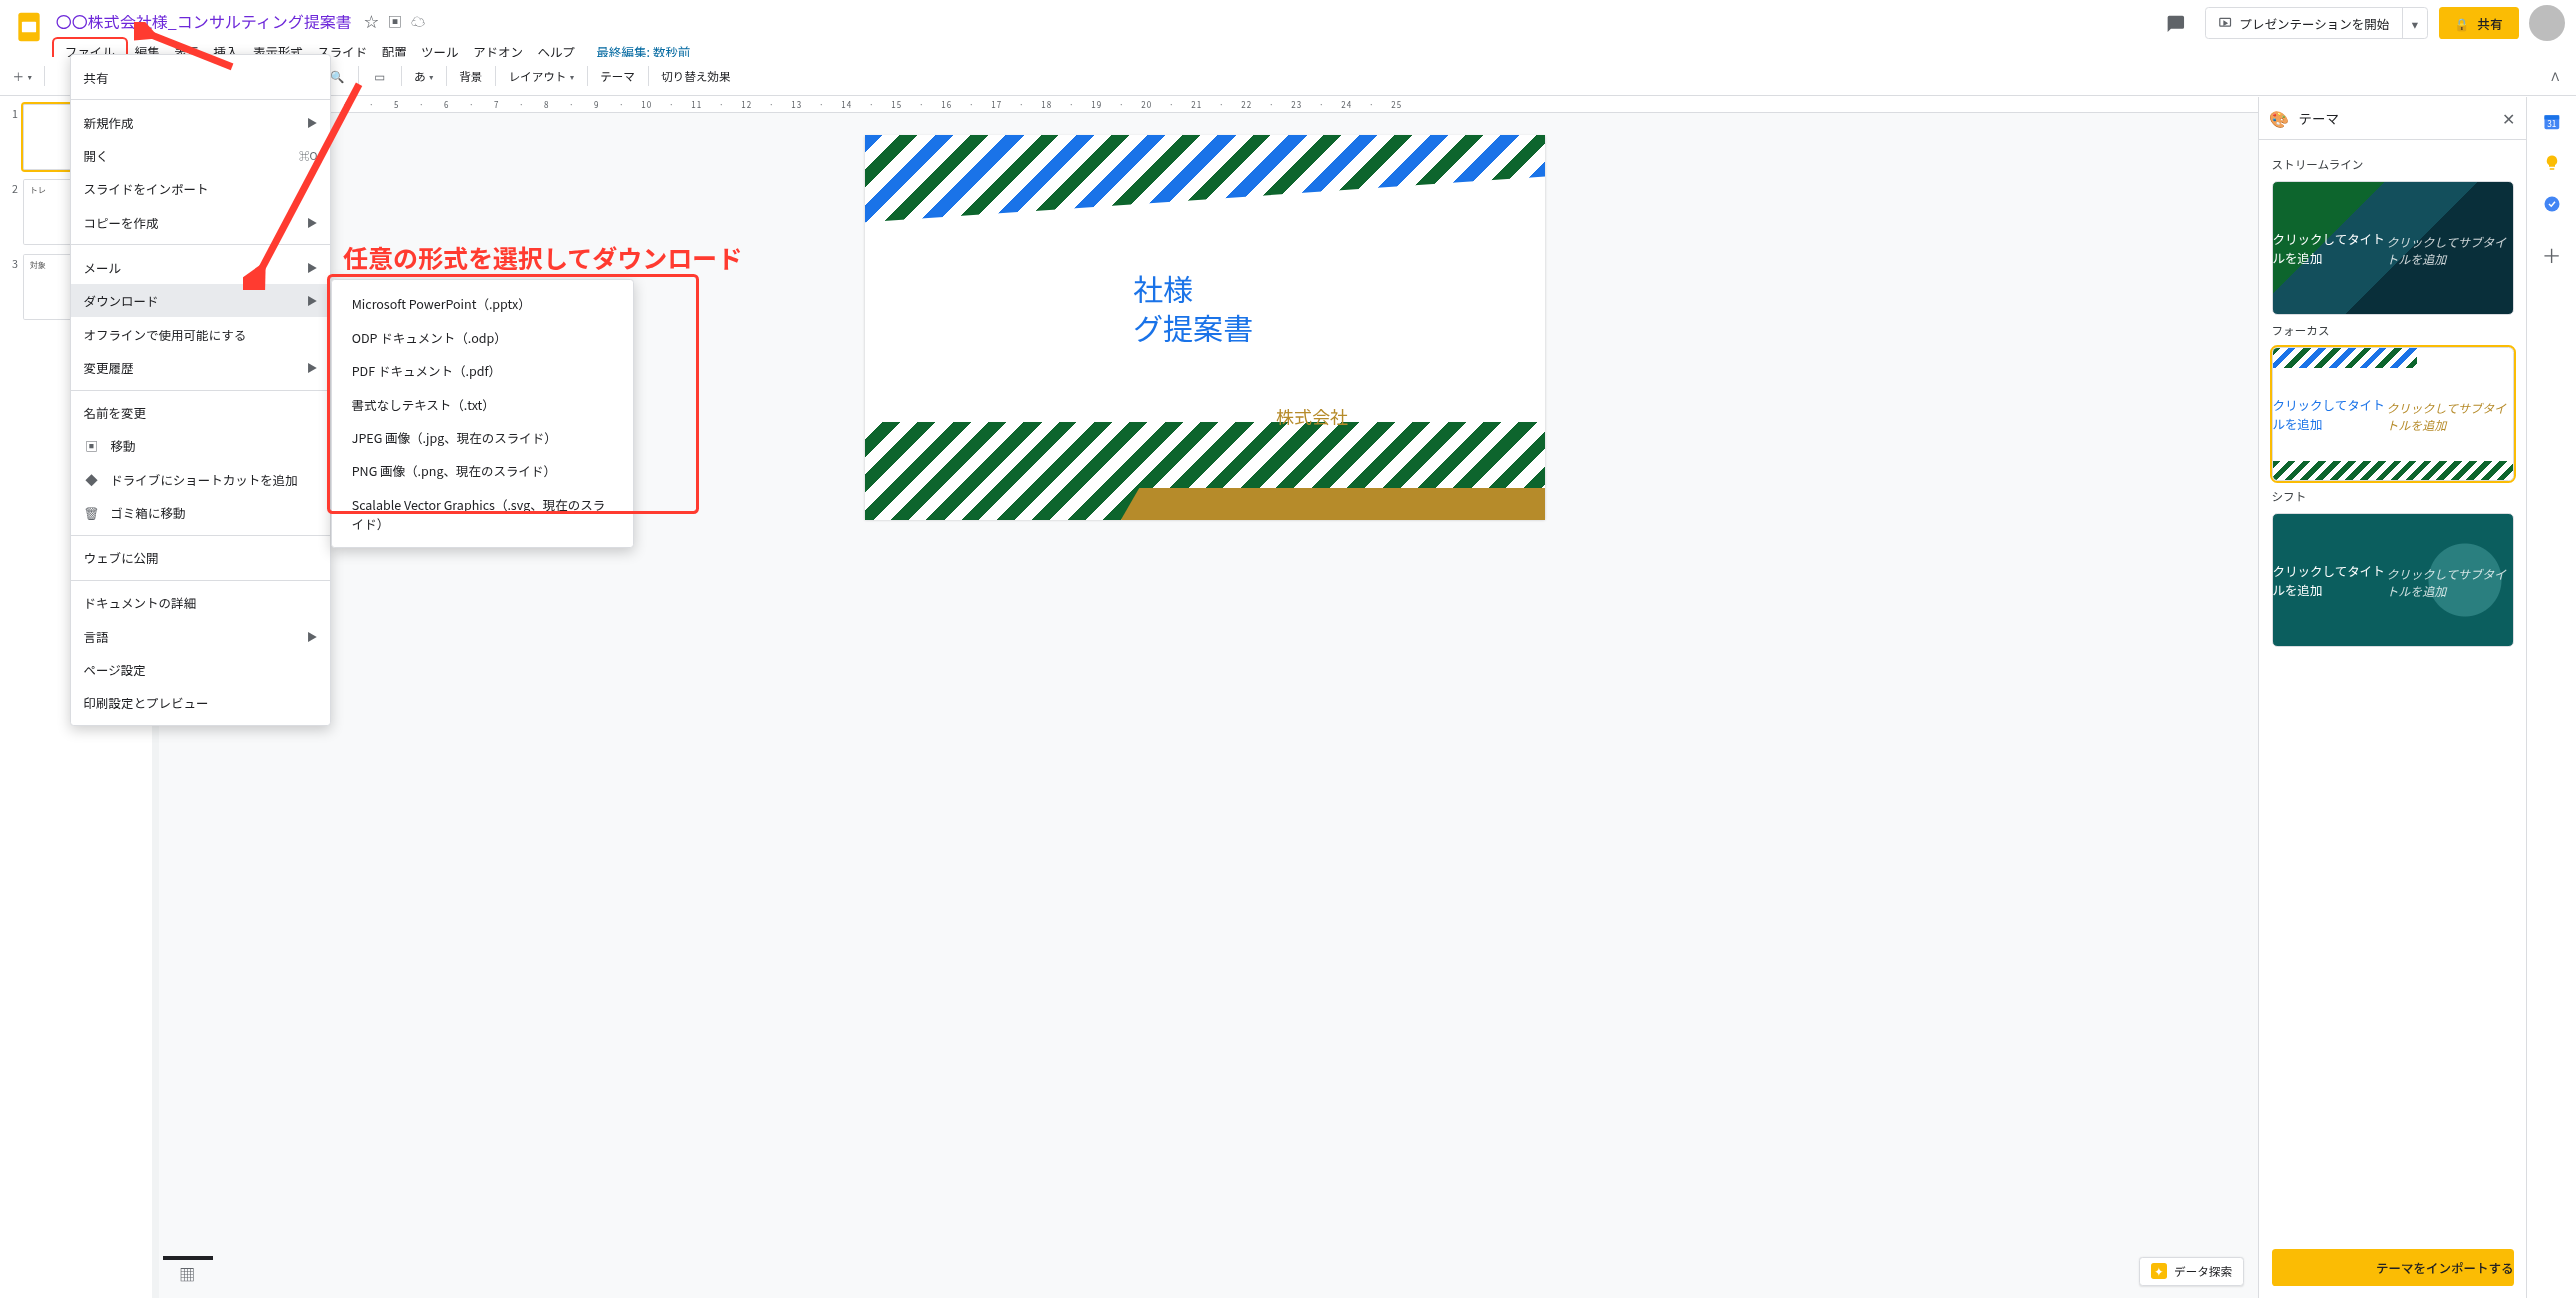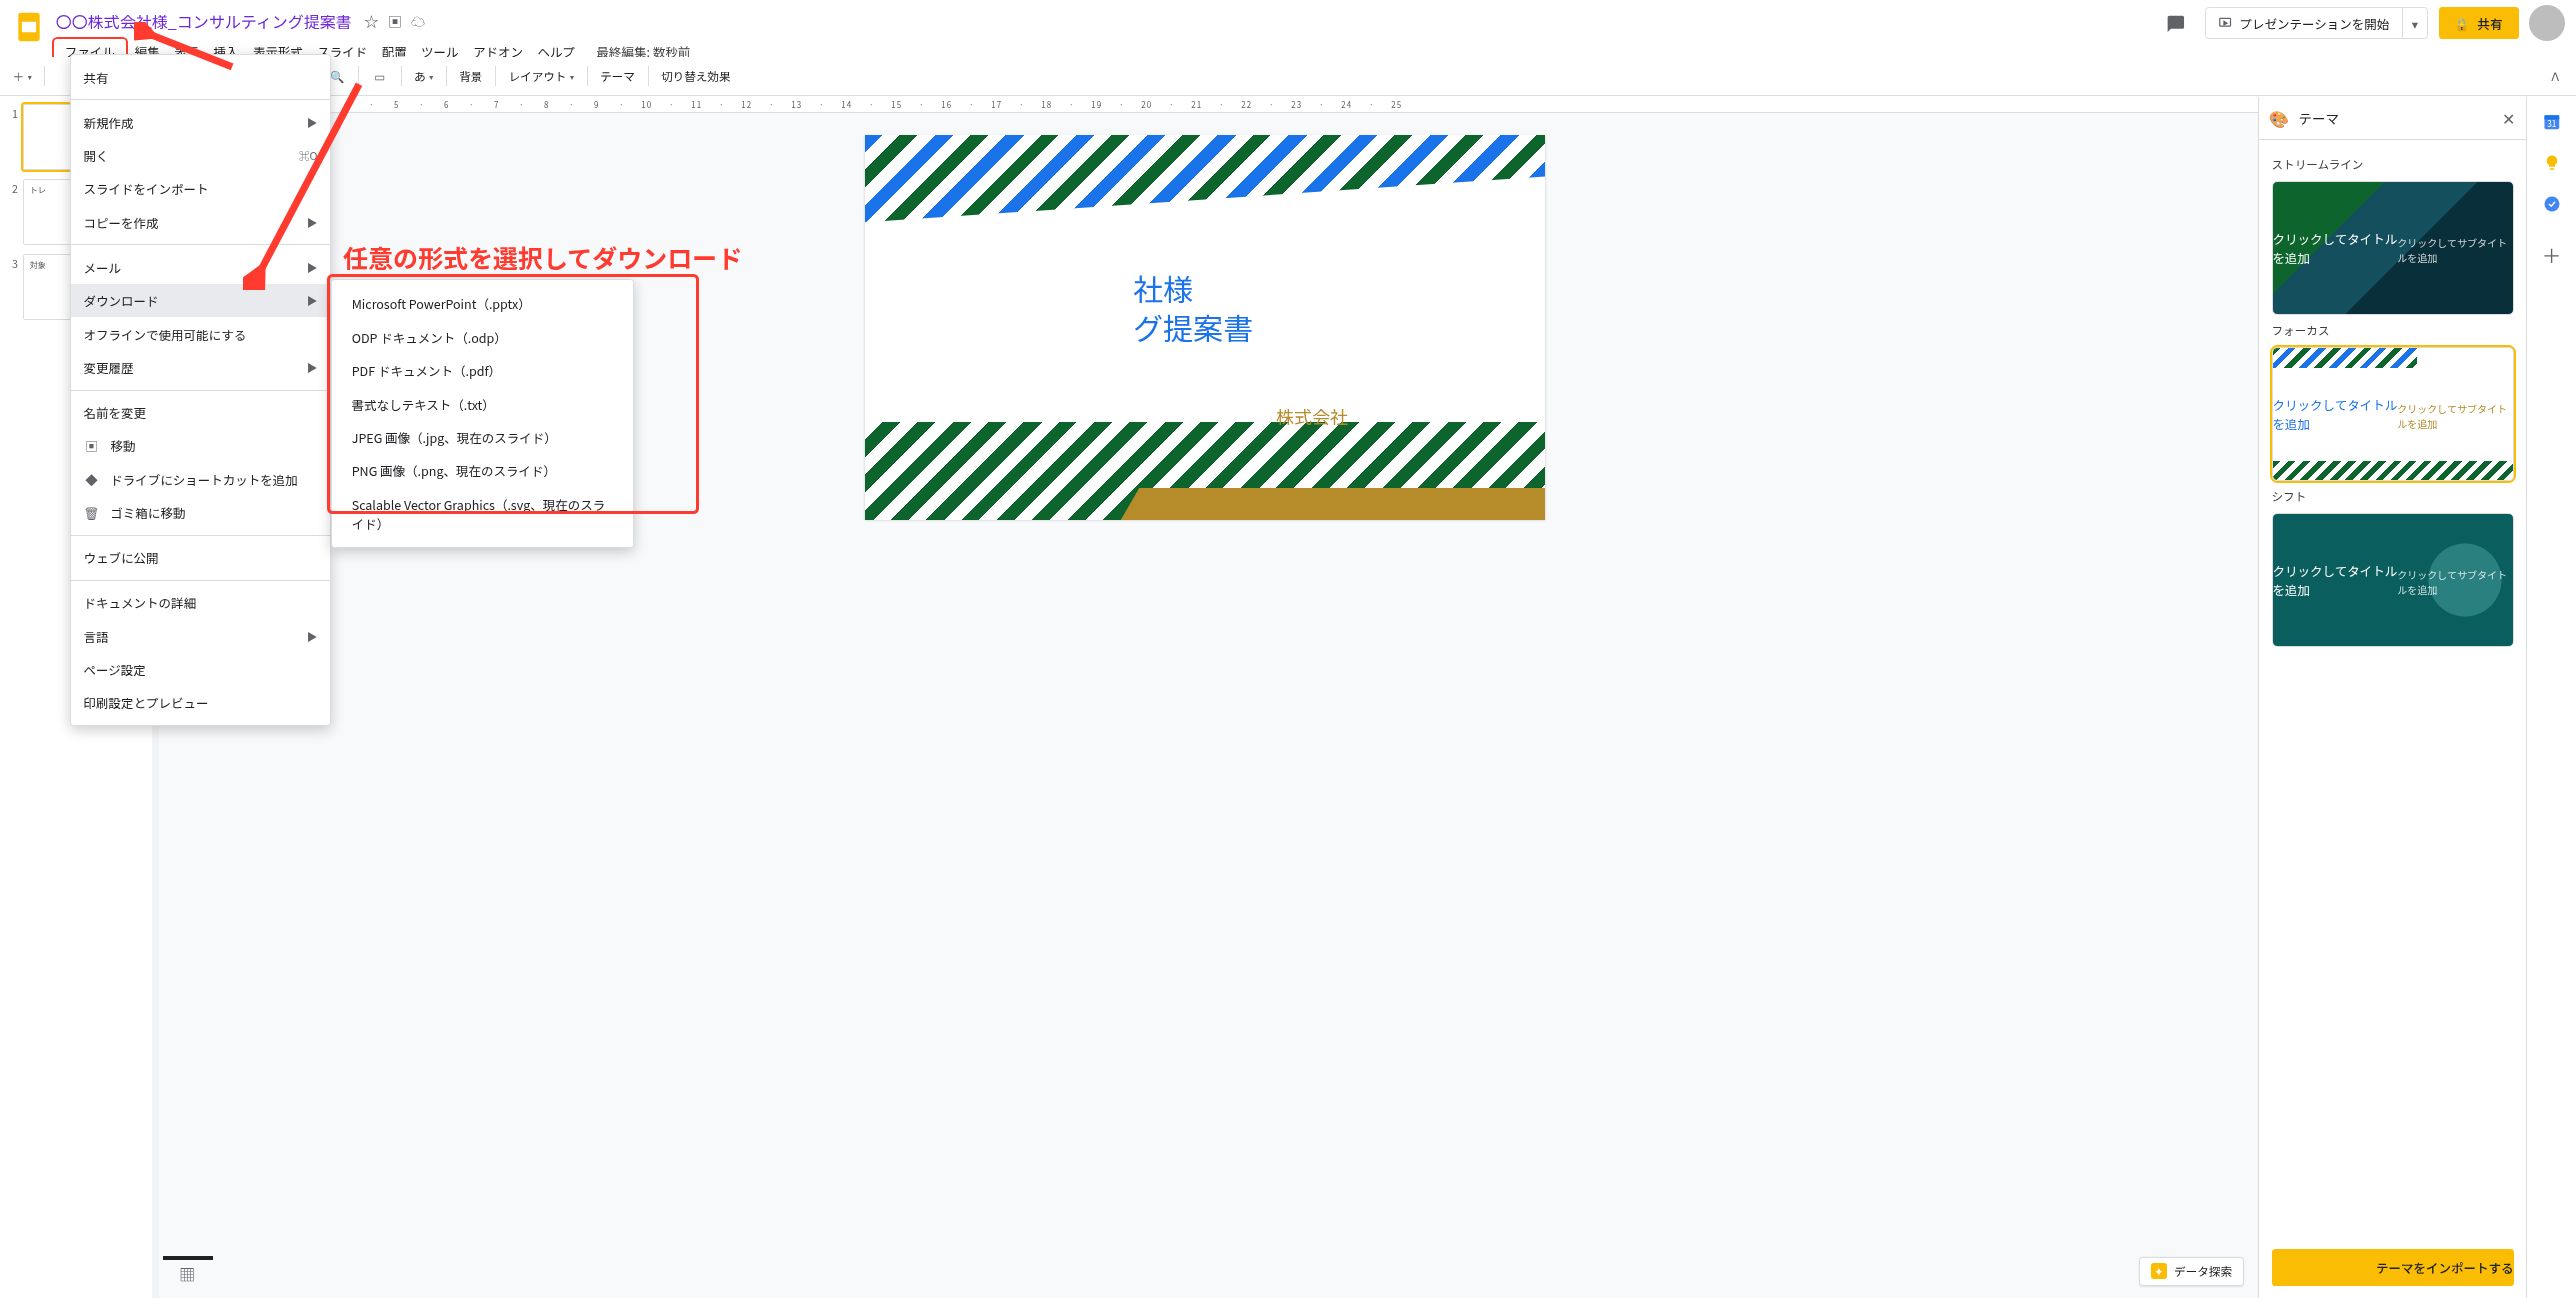--- a/index.html
+++ b/index.html
@@ -9,21 +9,21 @@
 .header { display:flex; align-items:flex-start; padding:5.4px 7.2px 0 7.2px; height:57px; }
 .logo { width:36px; height:36px; margin:3.6px 5.4px 0 3.6px; display:flex; align-items:center; justify-content:center; }
 .logo svg { width:32px; height:32px; }
 .title-area { flex:0 0 auto; display:flex; flex-direction:column; }
 .title-row { display:flex; align-items:center; gap:9px; padding-top:1.8px; }
 .doc-title { font-size:16px; color:#6d28d9; padding:1.8px 3.6px; }
 .star,.moveto,.cloud { color:#5f6368; font-size:14.3px; cursor:pointer; }
 .menubar { display:flex; gap:0; margin-top:1.8px; align-items:center; }
 .menu-item { padding:3.6px 7.2px; font-size:12.5px; color:#202124; cursor:pointer; border-radius:3.6px; }
 .menu-item.file-active { border:2.7px solid #ff3b30; border-radius:5.4px; padding:3.6px 10.7px; background:#fff; }
-.last-edit { margin-left:14.3px; color:#404040; font-size:12.5px; cursor:pointer; }
+.last-edit { margin-left:14.3px; color:#0369a1; font-size:12.5px; cursor:pointer; }
 .header-spacer { flex:1; }
 .header-right { display:flex; align-items:center; gap:10.7px; padding-right:3.6px; }
 .icon-btn { width:36px; height:32px; display:flex; align-items:center; justify-content:center; cursor:pointer; border-radius:3.6px; color:#5f6368; }
 .present-btn { display:flex; align-items:center; border:0.9px solid #dadce0; border-radius:3.6px; height:32px; font-size:12.5px; cursor:pointer; }
 .present-main { display:flex; align-items:center; gap:7.2px; padding:0 12.5px; border-right:0.9px solid #dadce0; height:100%; }
 .present-caret { padding:0 9px; color:#5f6368; }
 .share-btn { background:#fbbc04; color:#202124; border-radius:3.6px; height:32px; padding:0 16px; display:flex; align-items:center; gap:7.2px; font-weight:500; cursor:pointer; }
 .avatar { width:36px; height:36px; border-radius:50%; background:#bdbdbd; cursor:pointer; }
 
 
@@ -64,21 +64,21 @@
 .theme-panel { width:268px; border-left:0.9px solid #dadce0; background:#fff; display:flex; flex-direction:column; }
 .theme-head { display:flex; align-items:center; padding:9px 10.7px; border-bottom:0.9px solid #dadce0; gap:9px;}
 .theme-head .ticon { color:#e8710a; font-size:16px;}
 .theme-head .ttitle { flex:1; font-size:13.4px;}
 .theme-head .tclose { color:#5f6368; cursor:pointer; font-size:16px;}
 .theme-body { flex:1; overflow:auto; padding:10.7px 12.5px 3.6px 12.5px;}
 .theme-label { font-size:11.6px; color:#3c4043; margin:5.4px 0 9px 0;}
 .theme-thumb { width:100%; height:134px; border:0.9px solid #dadce0; border-radius:5.4px; margin-bottom:7.2px; position:relative; overflow:hidden; cursor:pointer; display:flex; align-items:center; justify-content:center; flex-direction:row;}
 .theme-thumb.sel { outline:2.7px solid #fbbc04; outline-offset:-0.9px;}
 .tt-title{font-size:12.5px;color:#fff;}
-.tt-sub{font-size:10px;color:rgba(255,255,255,.8);margin-top:3.6px;}
+.tt-sub{font-size:12px;color:rgba(255,255,255,.8);margin-top:3.6px;font-style:italic;}
 .theme-thumb.streamline{background:linear-gradient(135deg,#0d652d 30%,#134f5c 30% 55%,#092f3a 55%);}
 .theme-thumb.focus{background:#fff;}
 .theme-thumb.focus .tt-title{color:#1a73e8;}
 .theme-thumb.focus .tt-sub{color:#b68b2a;}
 .theme-thumb.focus::before{content:"";position:absolute;top:0;left:0;width:60%;height:19.7px;background:repeating-linear-gradient(135deg,#0d652d 0 5.4px,#fff 5.4px 10.7px,#1a73e8 10.7px 16px,#fff 16px 21.5px);}
 .theme-thumb.focus::after{content:"";position:absolute;bottom:0;left:0;right:0;height:19.7px;background:repeating-linear-gradient(135deg,#0d652d 0 5.4px,#fff 5.4px 10.7px);}
 .theme-thumb.shift{background:radial-gradient(circle at 80% 50%,#2a7f7f 0 36px,transparent 37px),linear-gradient(#0b5e5e,#0b5e5e);}
 .theme-import{margin:5.4px 12.5px 12.5px 12.5px;background:#fbbc04;color:#202124;text-align:right;padding:9px 0;border-radius:3.6px;font-weight:500;cursor:pointer;}
 
 

